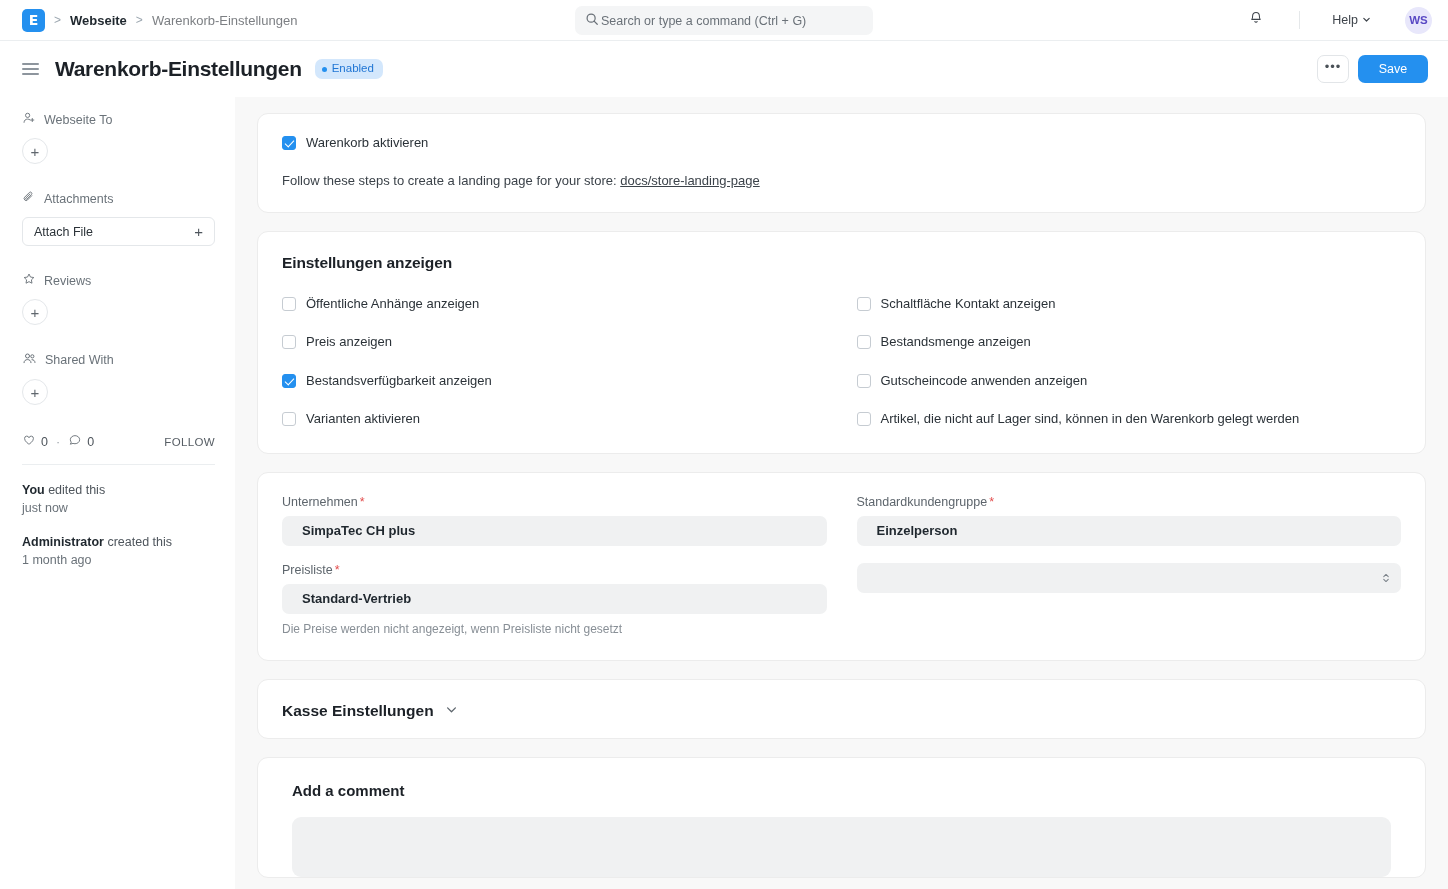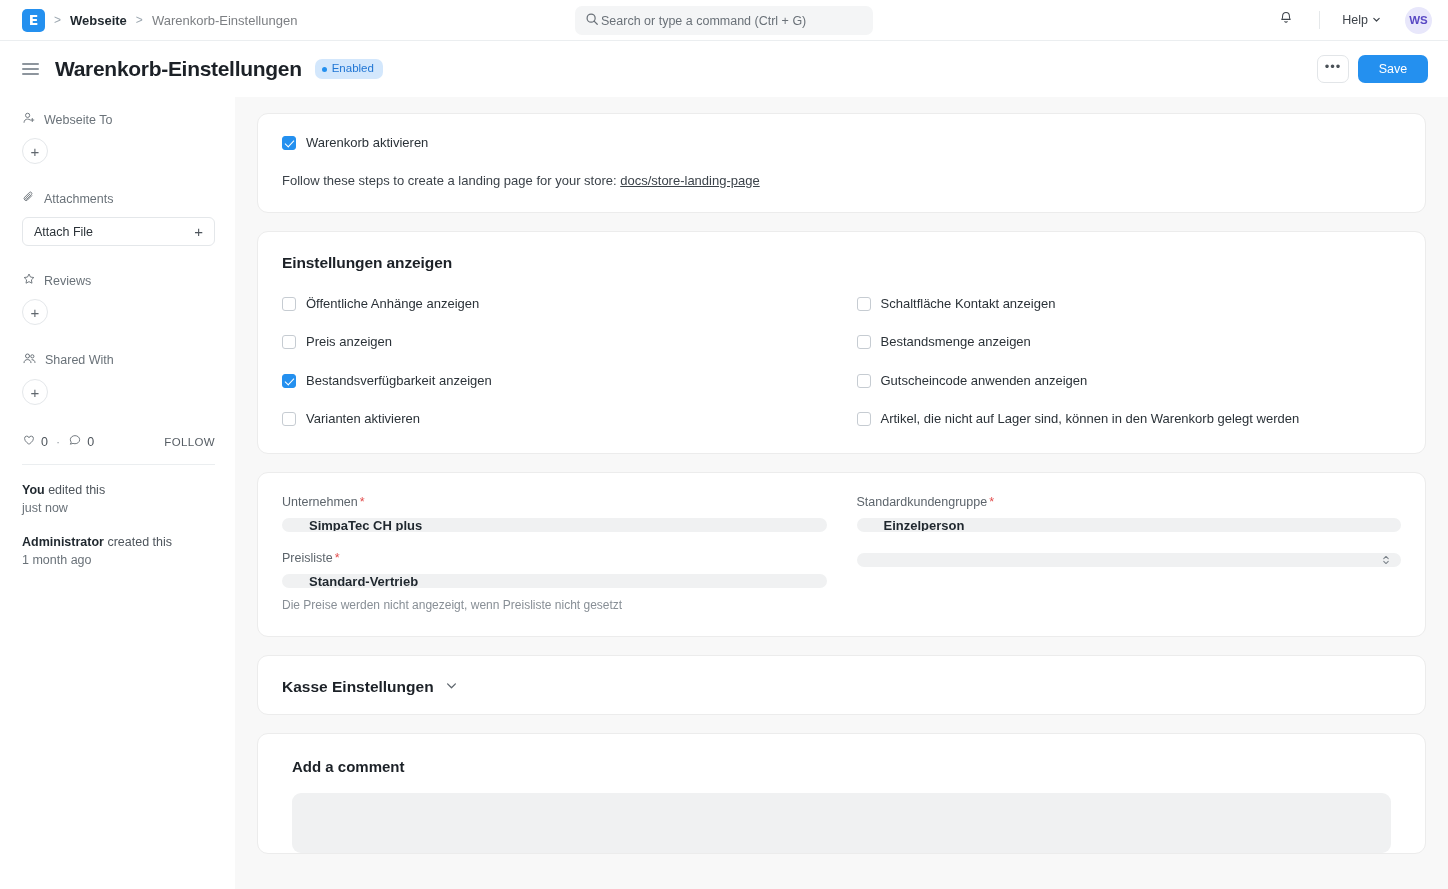--- a/index.html
+++ b/index.html
@@ -47,21 +47,21 @@
     background: #f4f5f6;
     border-radius: 7px;
     display: flex; align-items: center;
     padding: 0 10px;
     gap: 2px;
   }
   .search-box .ph { font-size: 12.5px; color: #6a7178; }
 
   .nav-right {
     margin-left: auto;
-    display: flex; align-items: center; gap: 6px;
+    display: flex; align-items: center; gap: 16px;
   }
   .bell-btn {
     width: 30px; height: 30px;
     display: flex; align-items: center; justify-content: center;
     border-radius: 6px; cursor: pointer;
   }
   .nav-div { width: 1px; height: 18px; background: #e5e8ea; margin: 0 12px; }
   .help-btn {
     display: flex; align-items: center; gap: 4px;
     font-size: 12.5px; color: #3e444b; cursor: pointer;
@@ -215,24 +215,24 @@
     row-gap: 23px;
   }
 
   .field { display: block; }
   .fl {
     font-size: 12.5px; color: #5d656c; margin-bottom: 7px;
     display: block;
   }
   .fl .req { color: #e24c4c; margin-left: 2px; }
   .fc {
-    width: 100%; height: 14px;
+    width: 100%; height: 30px;
     background: #f0f1f2; border: 1px solid transparent;
     border-radius: 7px;
-    padding: 0 26px;
+    padding: 0 19px;
     font-size: 13px; font-family: inherit; color: #1f272e;
     font-weight: 600;
   }
   .fc::placeholder { color: #9aa1a8; font-weight: 400; }
   .select-wrap { position: relative; }
   .select-wrap .chev {
     position: absolute; right: 11px; top: 50%;
     transform: translateY(-50%);
     display: flex; flex-direction: column; gap: 2px;
     pointer-events: none; color: #7b8289;

